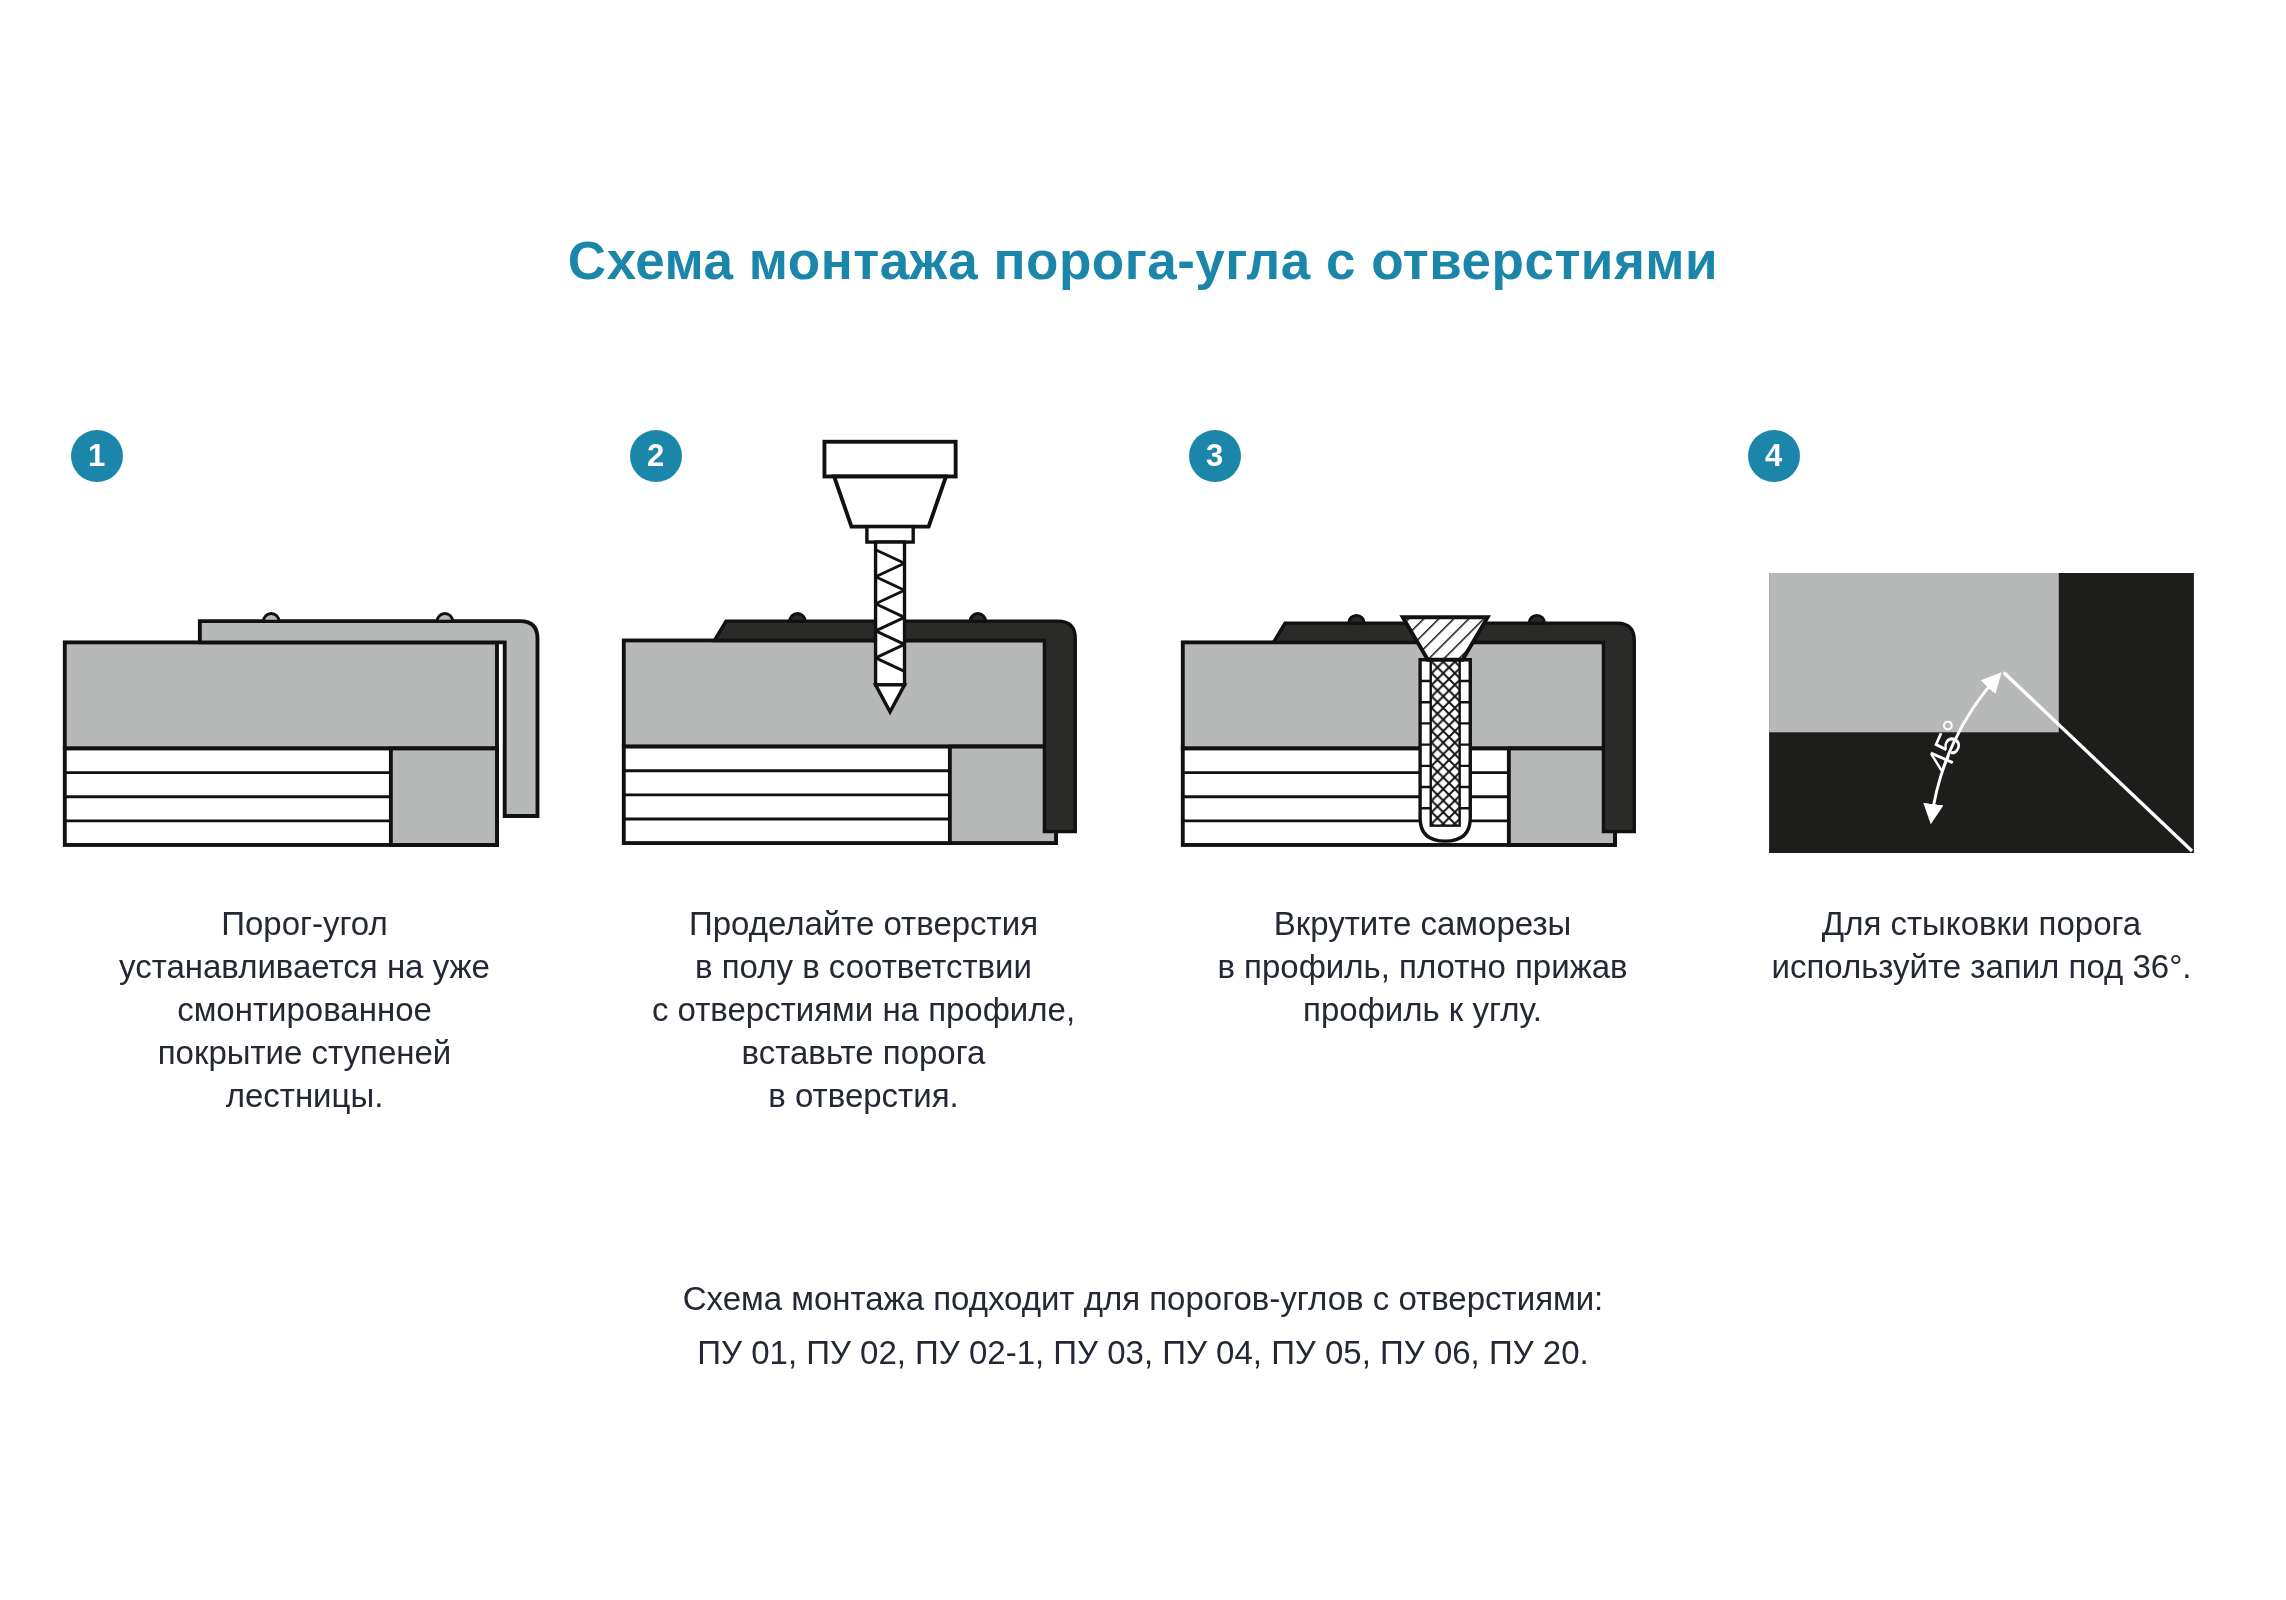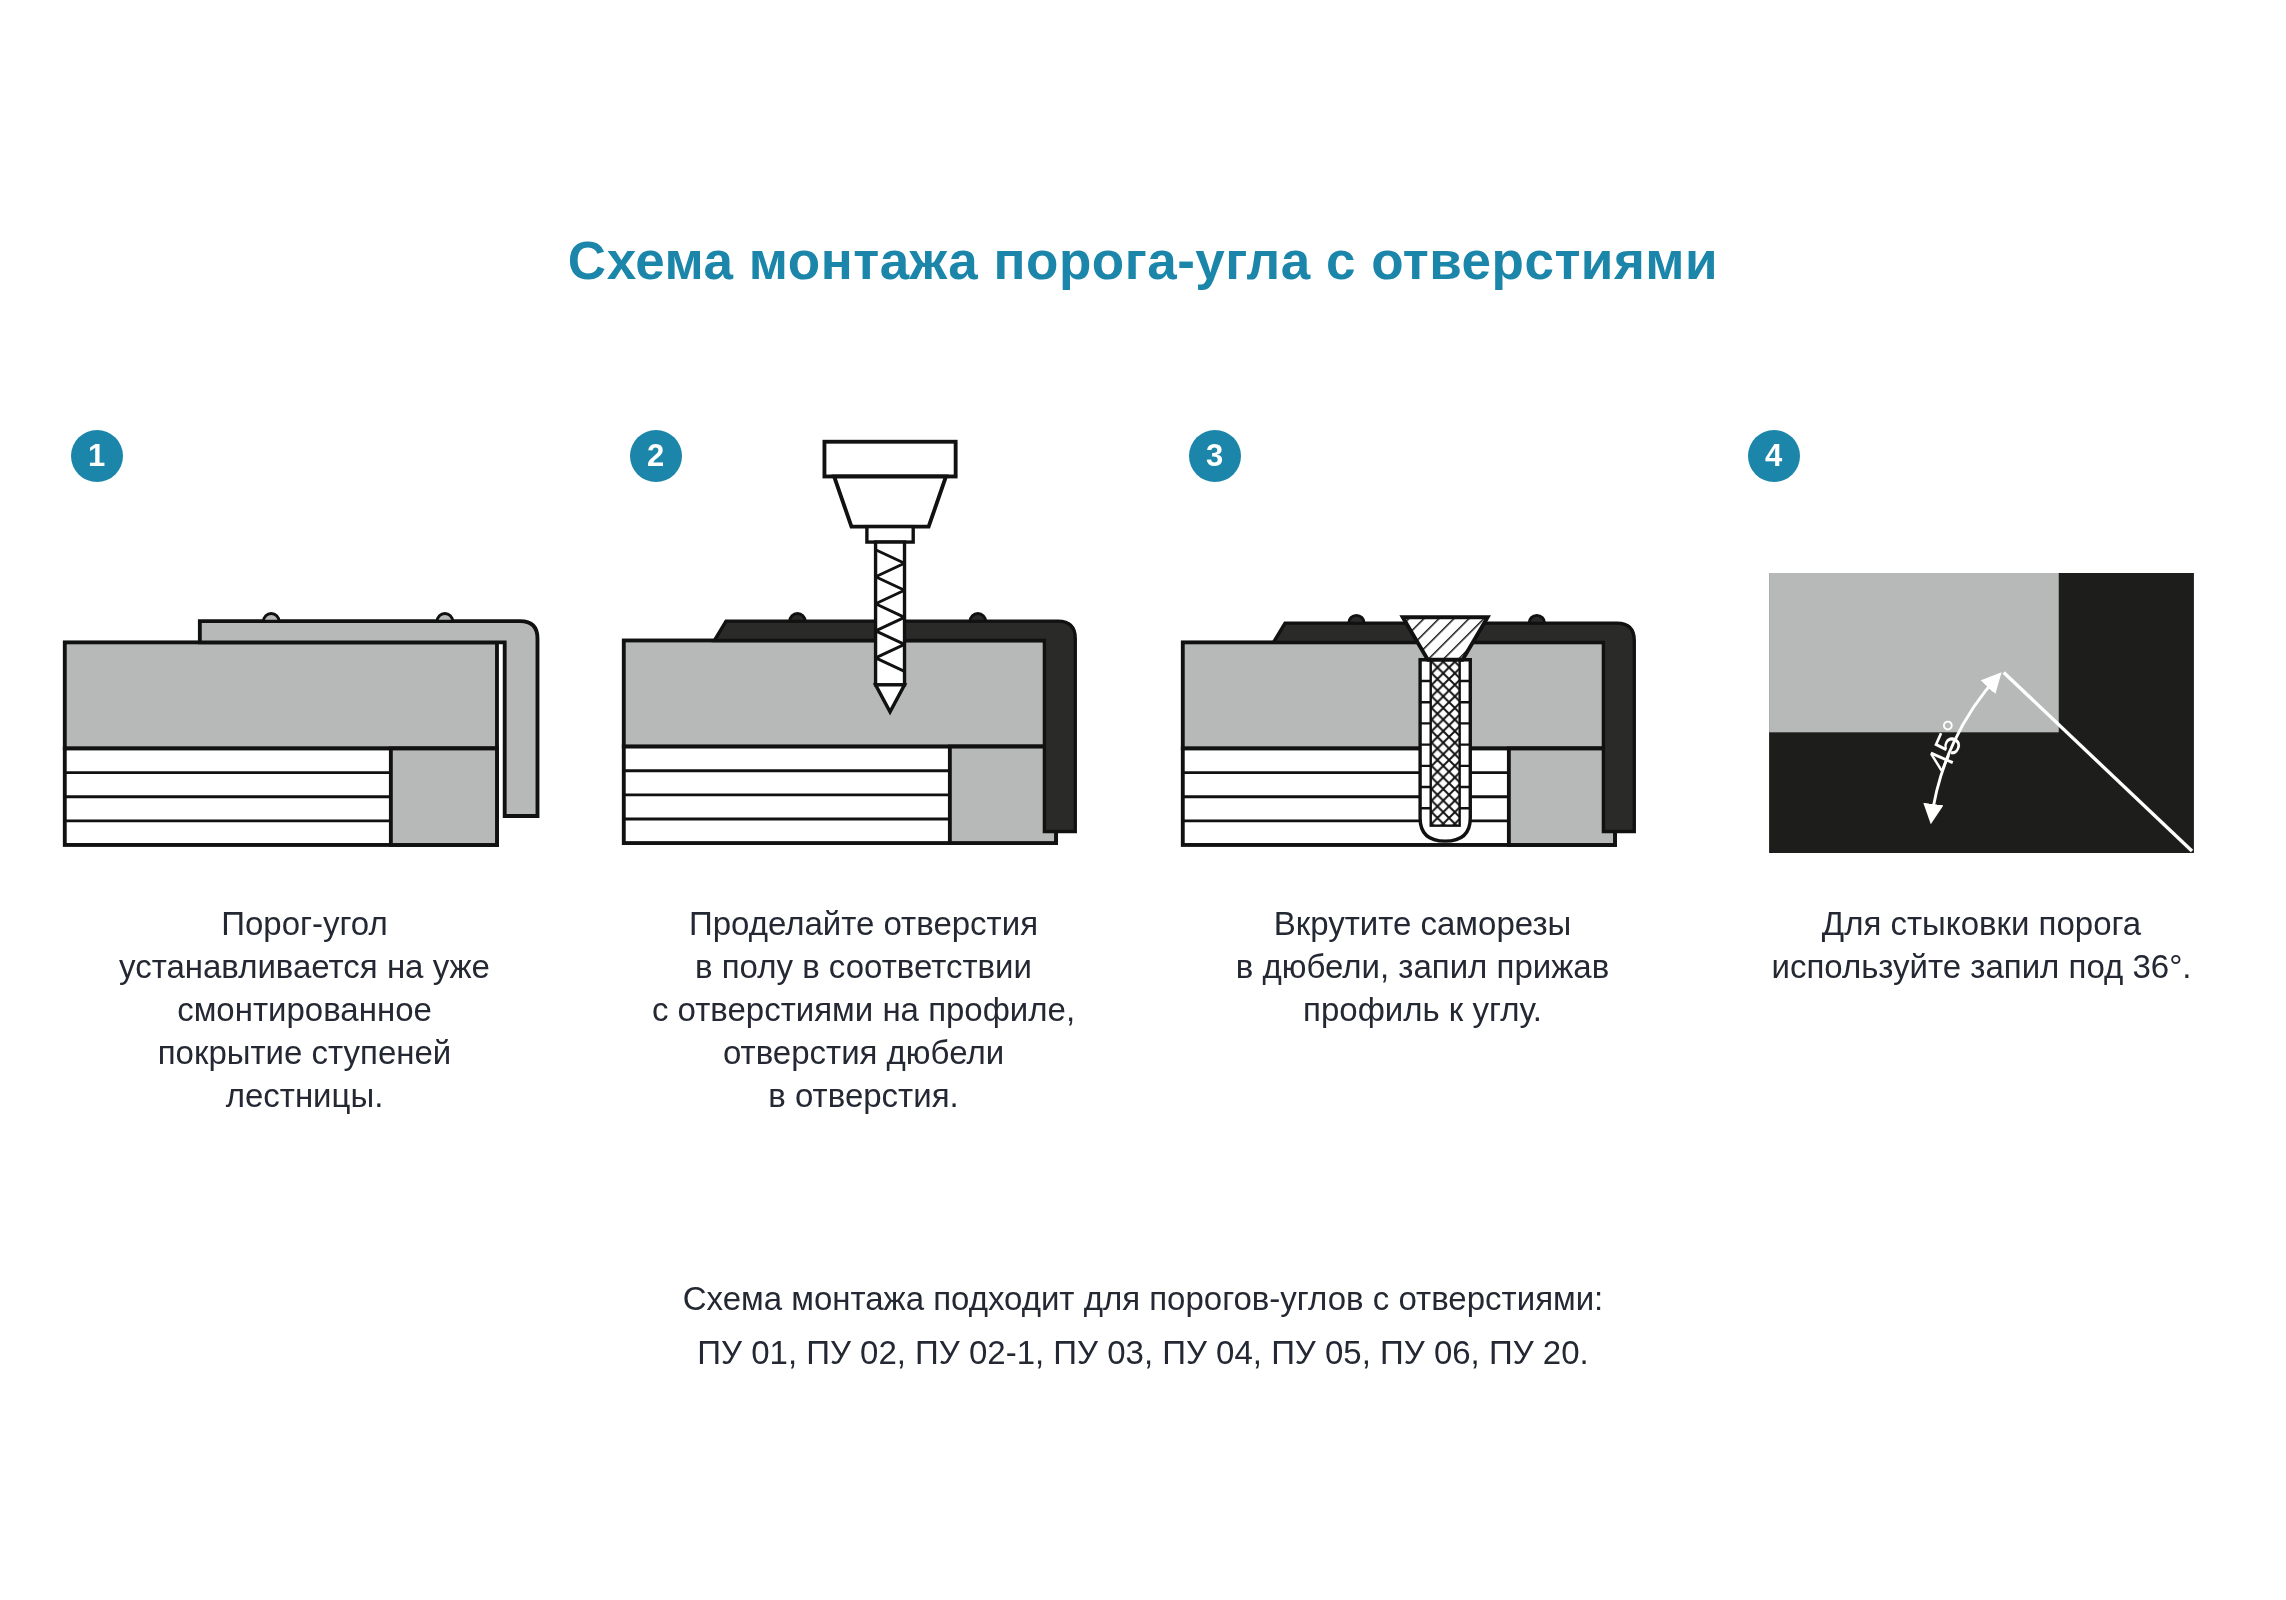--- a/index.html
+++ b/index.html
@@ -93,21 +93,21 @@
             <rect x="258" y="132" width="48" height="16" fill="#ffffff" stroke="#111" stroke-width="3.5"></rect>
             <rect x="267" y="148" width="30" height="148" fill="#ffffff" stroke="#111" stroke-width="3.5"></rect>
             <polyline points="267,156 297,170 267,184 297,198 267,212 297,226 267,240 297,254 267,268 297,282" fill="none" stroke="#111" stroke-width="3" stroke-linejoin="round"></polyline>
             <polygon points="267,296 297,296 282,324" fill="#ffffff" stroke="#111" stroke-width="3.5"></polygon>
           </g>
         </svg>
       </div>
       <p class="caption">Проделайте отверстия
 в полу в соответствии
 с отверстиями на профиле,
-отверстия дюбели
+вставьте порога
 в отверстия.</p>
     </article>
 
     <article class="step">
       <div class="badge">3</div>
       <div class="illus">
         <svg width="492" height="319" viewBox="0 0 510 330">
           <defs>
             <pattern id="hatch3" patternUnits="userSpaceOnUse" width="11" height="11" patternTransform="rotate(45)">
               <rect width="11" height="11" fill="#ffffff"></rect>
@@ -139,21 +139,21 @@
             <line x1="252" y1="218" x2="304" y2="218" stroke="#111" stroke-width="2.5"></line>
             <line x1="252" y1="240" x2="304" y2="240" stroke="#111" stroke-width="2.5"></line>
             <line x1="252" y1="262" x2="304" y2="262" stroke="#111" stroke-width="2.5"></line>
             <line x1="252" y1="284" x2="304" y2="284" stroke="#111" stroke-width="2.5"></line>
             <rect x="263" y="130" width="30" height="172" fill="url(#cross3)" stroke="#111" stroke-width="2.5"></rect>
           </g>
           <polygon points="234,86 322,86 296,130 260,130" fill="url(#hatch3)" stroke="#111" stroke-width="4"></polygon>
         </svg>
       </div>
       <p class="caption">Вкрутите саморезы
-в дюбели, запил прижав
+в профиль, плотно прижав
 профиль к углу.</p>
     </article>
 
     <article class="step">
       <div class="badge">4</div>
       <div class="illus">
         <svg width="425" height="280" viewBox="0 0 440 290">
           <defs>
             <marker id="arw4" viewBox="0 0 10 10" refX="8" refY="5" markerWidth="7" markerHeight="7" orient="auto-start-reverse">
               <path d="M0,0 L10,5 L0,10 Z" fill="#ffffff"></path>

